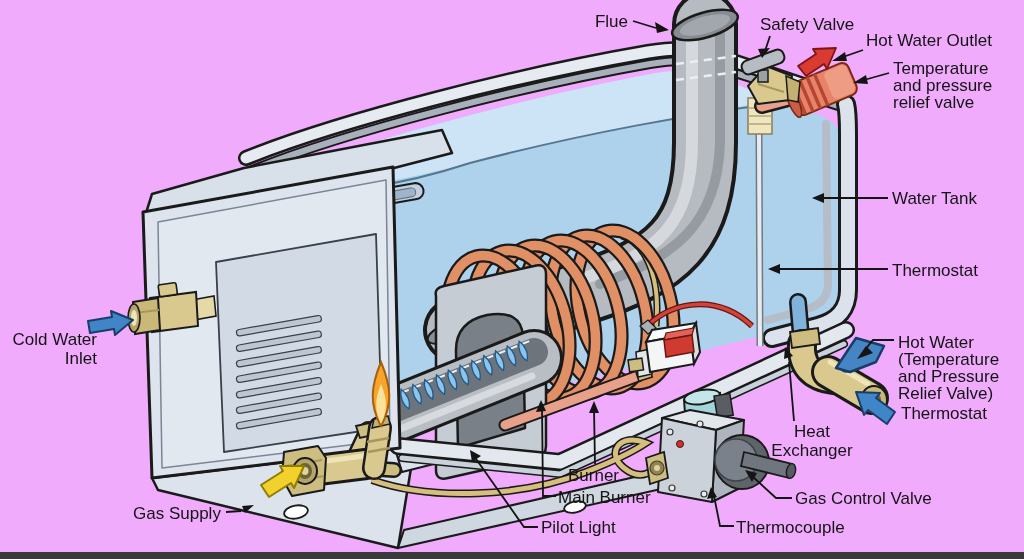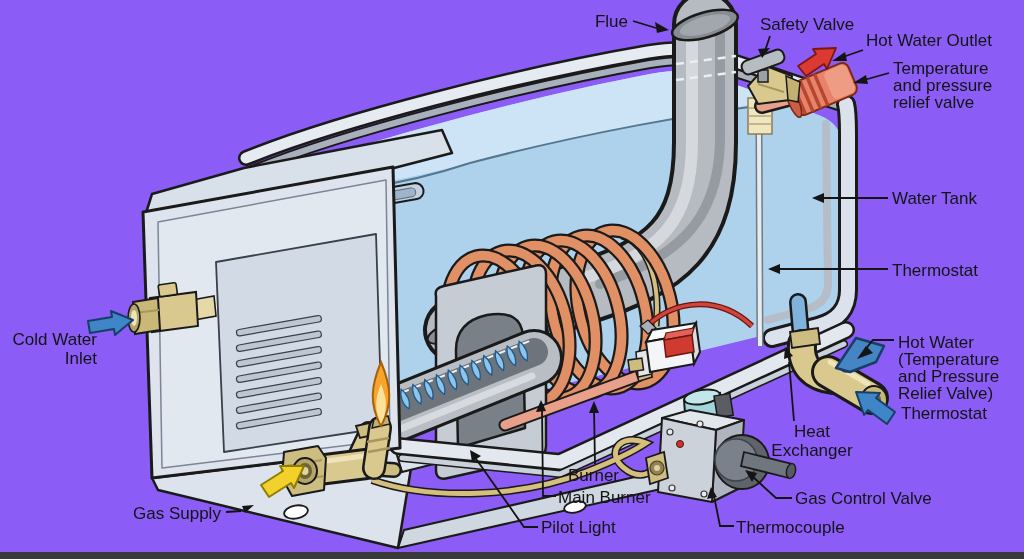--- a/index.html
+++ b/index.html
@@ -1,16 +1,16 @@
 <!DOCTYPE html>
 <html><head>
 <meta charset="utf-8">
 <style>
   html,body{margin:0;padding:0;background:#ffffff;}
-  .stage{position:relative;width:1024px;height:559px;background:#8b5cf6;overflow:hidden;
+  .stage{position:relative;width:1024px;height:559px;background:#f0abfc;overflow:hidden;
          font-family:"Liberation Sans", sans-serif;text-decoration:underline;}
   svg{position:absolute;left:0;top:0;}
   text{font-family:"Liberation Sans", sans-serif;font-size:17px;fill:#141414;}
   .leader{stroke:#141414;stroke-width:1.8;fill:none;}
   .ahead{fill:#141414;stroke:none;}
 </style>
 </head>
 <body>
 
 <div class="stage">

